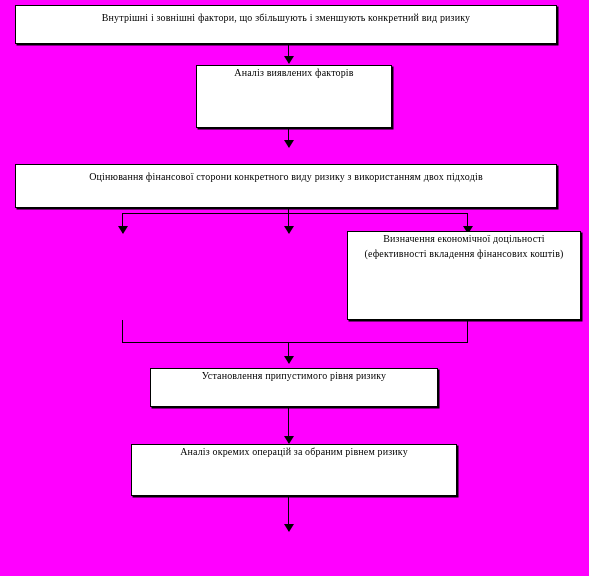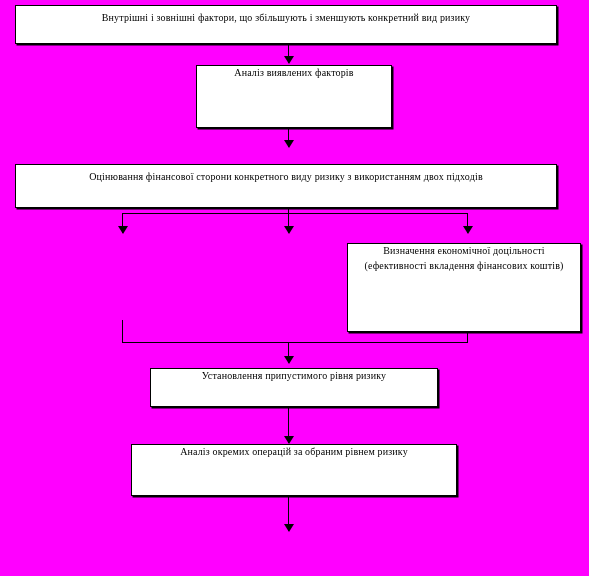--- a/index.html
+++ b/index.html
@@ -103,21 +103,21 @@
 
   <div class="node pad-top-7" style="left:196px; top:65px; width:196px; height:63px;">
     <span class="label">Аналіз виявлених факторів</span>
   </div>
 
   <div class="node pad-top-4" style="left:15px; top:149px; width:542px; height:44px;margin-top:15px;">
     <span class="label">Оцінювання фінансової сторони конкретного виду ризику з використанням двох підходів</span>
   </div>
 
 
-  <div class="node pad-top-7" style="left:347px; top:231px; width:234px; height:89px;margin-top:12px;">
+  <div class="node pad-top-7" style="left:347px; top:231px; width:234px; height:89px;">
     <span class="label">Визначення економічної доцільності (ефективності вкладення фінансових коштів)</span>
   </div>
 
   <div class="node pad-top-7" style="left:150px; top:368px; width:288px; height:39px;">
     <span class="label">Установлення припустимого рівня ризику</span>
   </div>
 
   <div class="node pad-top-7" style="left:131px; top:444px; width:326px; height:52px;">
     <span class="label">Аналіз окремих операцій за обраним рівнем ризику</span>
   </div>

